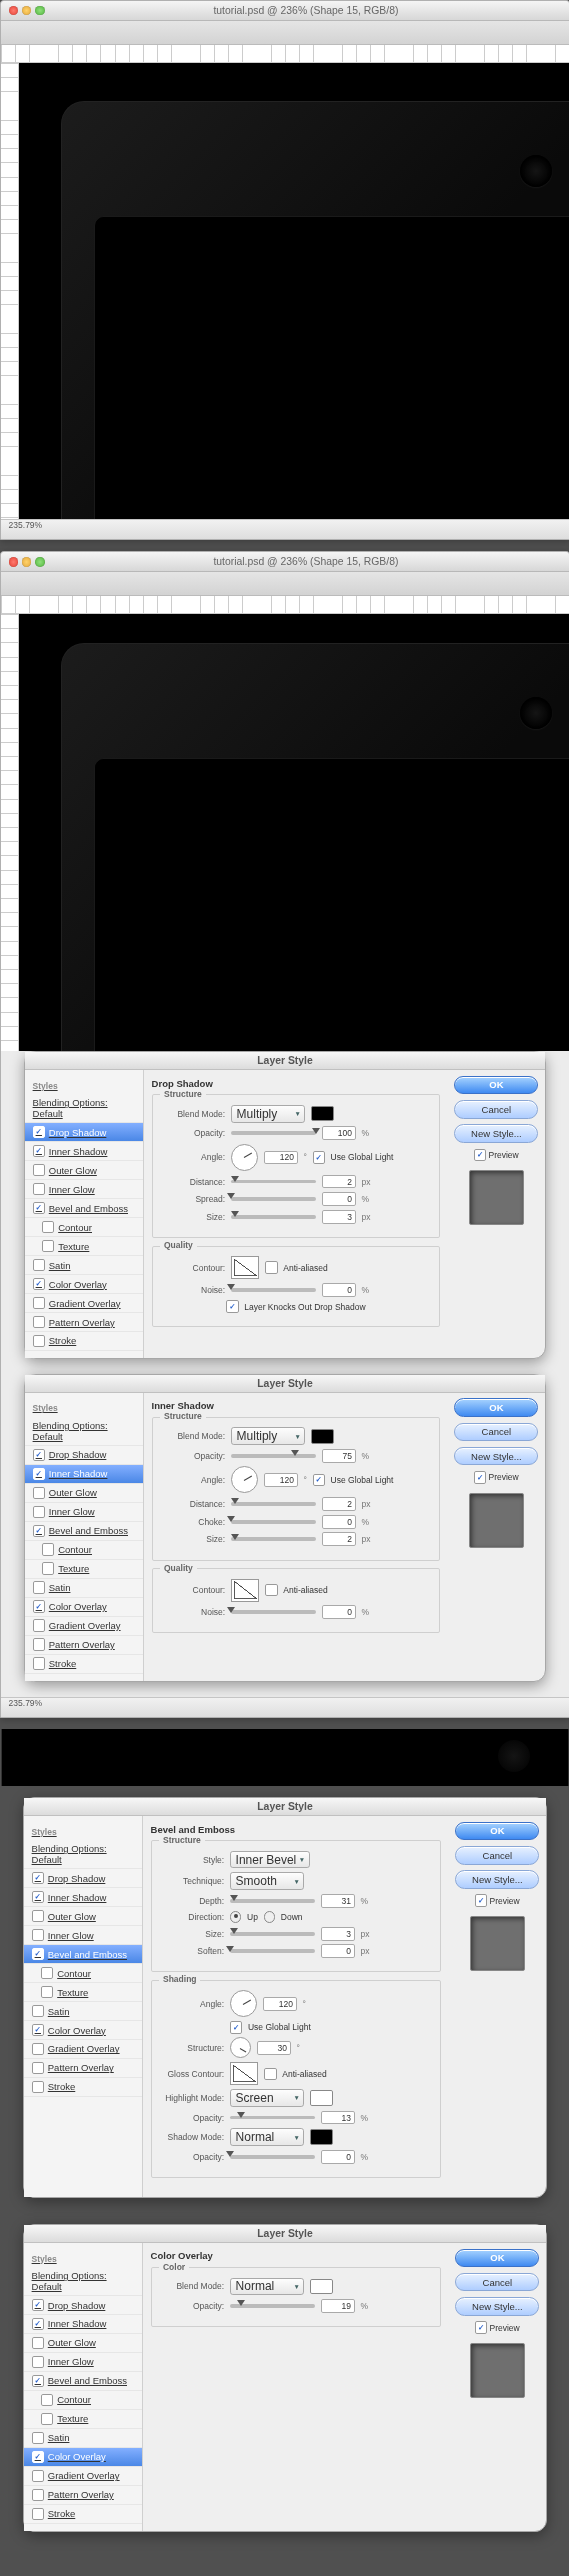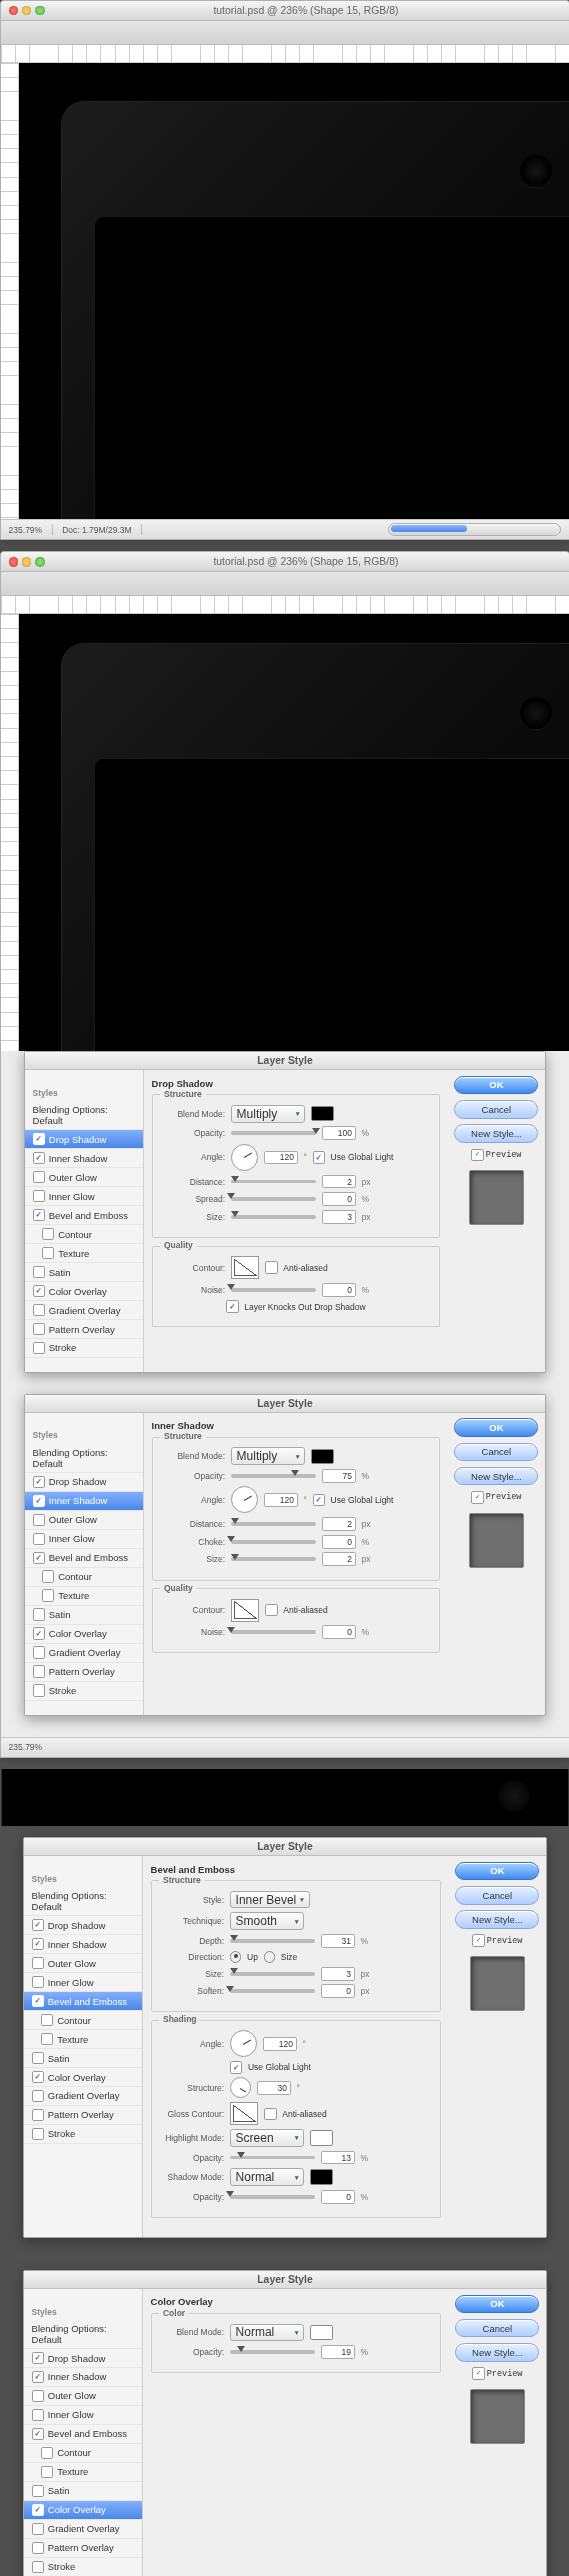--- a/index.html
+++ b/index.html
@@ -80,42 +80,42 @@
   }
   .camera{
     position:absolute;
     top:53px;right:19px;
     width:32px;height:32px;border-radius:50%;
     background: radial-gradient(circle, #151515, #000 70%);
     box-shadow: 0 0.9px 1.9px rgba(255,255,255,.06), inset 0 1.9px 3.8px rgba(0,0,0,.8);
   }
   .statusbar {
     height:19px;background:linear-gradient(#f1f1f1,#dedede);border-top:0.9px solid #c5c5c5;
-    display:flex;align-items:center;padding:0 7.6px;gap:9.5px;font-size:8.5px;color:#555;
+    display:flex;padding:0 7.6px;gap:9.5px;font-size:8.5px;color:#555;flex-direction:column;
   }
   .divider{border-left:0.9px solid #bbb;height:11.4px;}
   .statusbar .fill{flex:1;}
   .hscroll{height:11.4px;width:171px;border:0.9px solid #b0b0b0;border-radius:7.6px;background:linear-gradient(#f5f5f5,#d7d7d7);position:relative;}
   .hscroll::before{content:"";position:absolute;left:1.9px;top:0.9px;height:7.6px;width:76px;border-radius:5.7px;background:linear-gradient(#8bb5ff,#4a87e6);}
 
   
   .dialog {
     background: #efefef;
     border:0.9px solid #a7a7a7;
-    border-radius:2px;
+    border-radius:12px;
     box-shadow:0 3.8px 13.3px rgba(0,0,0,.35);
-    margin: 0 23px 21px;
+    margin: 0 23px 15px;
   }
   .dialog-title {
     text-align:center;padding:2.8px 0;font-size:10.4px;font-weight:bold;color:#555;
     background:linear-gradient(#f7f7f7,#dcdcdc);border-bottom:0.9px solid #c0c0c0;
   }
   .dialog-body{display:flex;}
   .style-list{
-    width:118px;border-right:0.9px solid #cfcfcf;padding:14px 0;background:#f4f4f4;
+    width:118px;border-right:0.9px solid #cfcfcf;padding:7px 0;background:#f4f4f4;text-decoration:underline;
   }
   .style-list .hdr{font-size:8.5px;padding:3.8px 7.6px;color:#888;font-weight:bold;}
   .style-item{
     display:flex;align-items:center;gap:3.8px;
     padding:2.8px 7.6px;font-size:9.5px;color:#333;border-bottom:0.9px solid #e6e6e6;
     cursor:pointer;
   }
   .style-item.active{background:linear-gradient(#83afff,#4a87e6);color:#fff;}
   .style-item.sub{padding-left:17px;}
   .cb{width:10.4px;height:10.4px;border:0.9px solid #999;background:#fff;border-radius:1.9px;display:inline-flex;align-items:center;justify-content:center;font-size:7.6px;color:#2760cc;font-weight:bold;}
@@ -157,21 +157,21 @@
     width:100%;padding:2.8px 0;text-align:center;
     border:0.9px solid #8aa7d6;border-radius:9.5px;
     background:linear-gradient(#e7f1ff,#aecdff);color:#333;font-size:9.5px;
     box-shadow:inset 0 0.9px 0 #fff;cursor:pointer;
   }
   .btn.primary{background:linear-gradient(#a7d3ff,#3f8af1);color:#fff;font-weight:bold;border-color:#3a71c8;}
   .preview-thumb{
     width:53px;height:53px;background:#6f6f6f;border:0.9px solid #888;margin-top:3.8px;border-radius:1.9px;
     box-shadow: inset 1.9px 1.9px 5.7px rgba(0,0,0,.5);
   }
-  .preview-check{display:flex;align-items:center;gap:2px;font-size:8.5px;font-family:Liberation Mono, monospace;}
+  .preview-check{display:flex;align-items:center;gap:2px;font-size:8.5px;}
 
   
   .canvas.small{height:171px;}
   .canvas.small .device-corner{left:42px;top:28.5px;}
 
 </style>
 </head>
 <body>
 
 <div class="tutorial-stack">
@@ -572,21 +572,21 @@
               <label>Depth:</label>
               <span class="slider p5"></span>
               <span class="numbox">31</span>
               <span class="unit">%</span>
             </div>
           <div class="row">
               <label>Direction:</label>
               <span class="radio on"></span>
               <span>Up</span>
               <span class="radio"></span>
-              <span>Size</span>
+              <span>Down</span>
             </div>
           <div class="row">
               <label>Size:</label>
               <span class="slider p5"></span>
               <span class="numbox">3</span>
               <span class="unit">px</span>
             </div>
           <div class="row">
               <label>Soften:</label>
               <span class="slider p0"></span>

